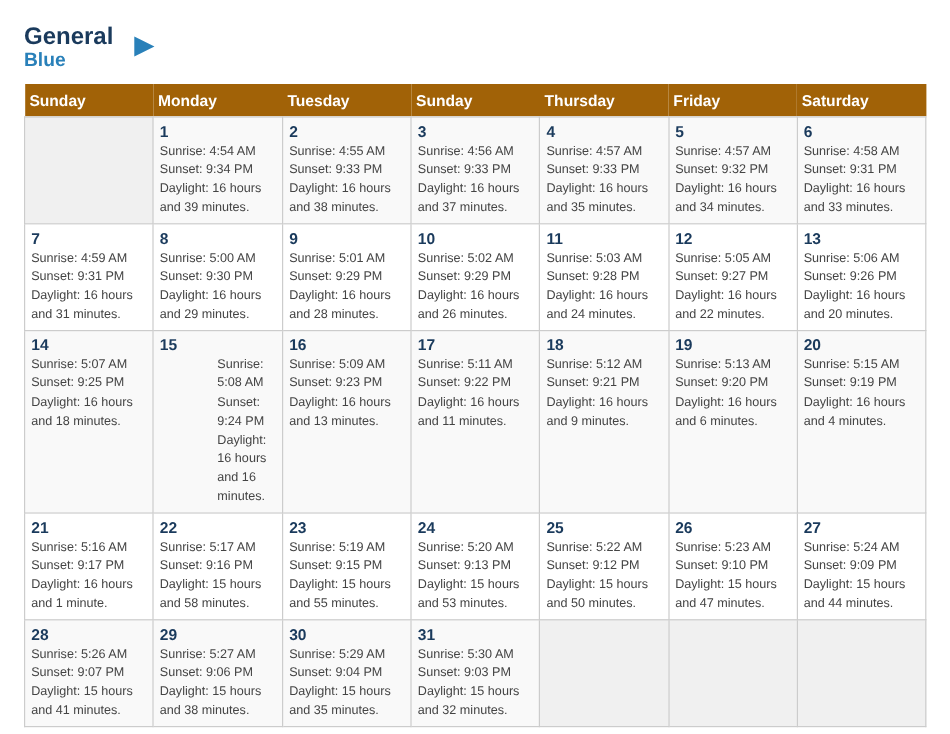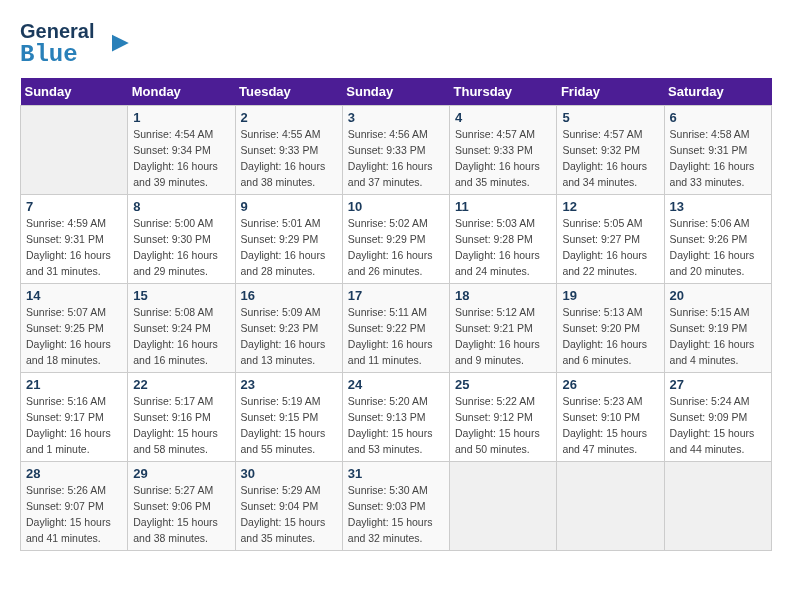--- a/index.html
+++ b/index.html
@@ -32,21 +32,21 @@
     .location {
       font-size: 16px;
       color: #333;
     }
     table {
       width: 100%;
       border-collapse: collapse;
       font-size: 11px;
     }
     thead tr th {
-      background-color: #4c1d95;
+      background-color: #a16207;
       color: #fff;
       padding: 6px 4px;
       text-align: left;
       font-size: 13px;
       font-weight: bold;
     }
     tbody tr td {
       border: 1px solid #ccc;
       vertical-align: top;
       padding: 4px 5px;
@@ -77,21 +77,21 @@
     }
   </style>
 </head>
 <body>
 
 <div class="header-section">
   <div class="logo">
     <div style="display:flex; align-items:center; gap:10px;">
       <div>
         <div style="font-size:20px; font-weight:bold; color:#1a3a5c; line-height:1.1;">General</div>
-        <div style="font-size:24px; font-weight:bold; color:#2980b9; line-height:1.1;font-family:Liberation Mono, monospace;">Blue</div>
+        <div style="font-size:16px; font-weight:bold; color:#2980b9; line-height:1.1;">Blue</div>
       </div>
       <div style="color:#2980b9; font-size:28px; margin-left:2px; margin-top:-4px;">►</div>
     </div>
   </div>
   <div class="title-section">
   </div>
 </div>
 
 <table>
   <thead>
@@ -205,21 +205,21 @@
       <tr>
         <td>
           <span class="day-number">14</span>
           <div class="day-info" style="white-space: pre-line;">Sunrise: 5:07 AM
 Sunset: 9:25 PM
 Daylight: 16 hours
 and 18 minutes.</div>
         </td>
         <td>
           <span class="day-number">15</span>
-          <div class="day-info" style="white-space: pre-line;">Sunrise: 5:08 AM
+          <div class="day-info" style="white-space: pre-line; margin-left: 48px;">Sunrise: 5:08 AM
 Sunset: 9:24 PM
 Daylight: 16 hours
 and 16 minutes.</div>
         </td>
         <td>
           <span class="day-number">16</span>
           <div class="day-info" style="white-space: pre-line;">Sunrise: 5:09 AM
 Sunset: 9:23 PM
 Daylight: 16 hours
 and 13 minutes.</div>

